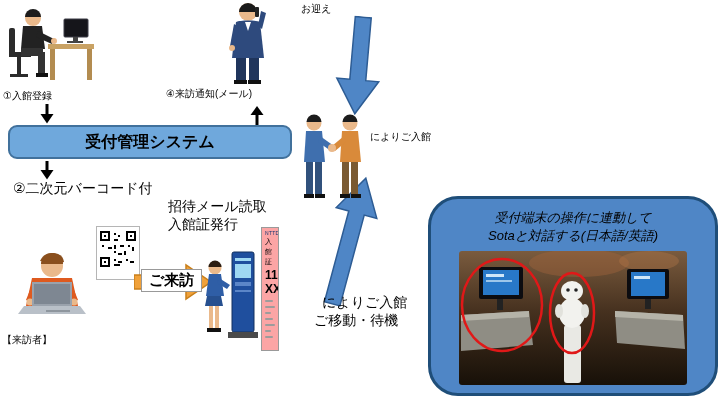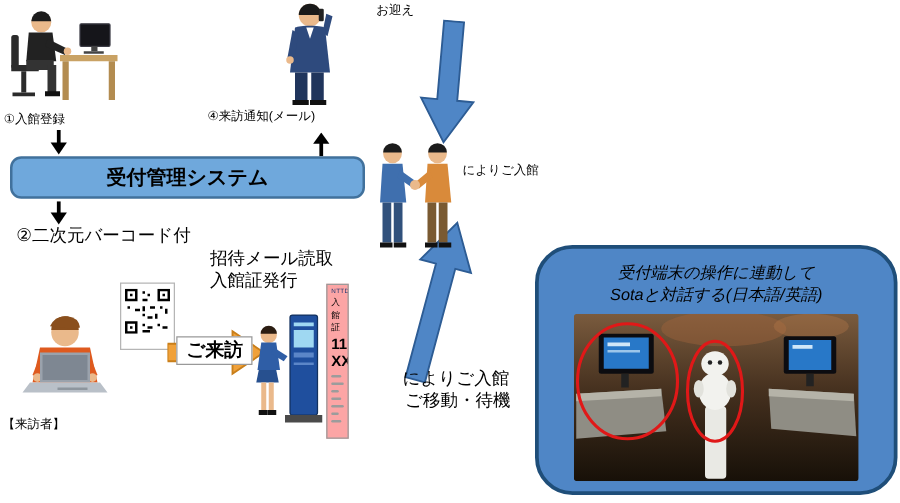--- a/index.html
+++ b/index.html
@@ -206,21 +206,21 @@
     <div class="bar"></div>
     <div class="bar short"></div>
     <div class="bar mid"></div>
   </div>
 
   <svg class="abs" style="left:326px;top:174px;transform:rotate(15deg)" width="46" height="134" viewBox="0 0 46 134">
     <polygon points="23,2 44,38 31,38 31,132 15,132 15,38 2,38" fill="#4f86c6" stroke="#2d5c94" stroke-width="1.5"></polygon>
   </svg>
 
   <div class="label" style="left:322px;top:294px">によりご入館</div>
-  <div class="label" style="left:324px;top:312px">ご移動・待機</div>
+  <div class="label" style="left:314px;top:312px">ご移動・待機</div>
 
   <svg class="abs" style="left:296px;top:110px" width="72" height="92" viewBox="0 0 72 92">
     <circle cx="18" cy="13" r="7.5" fill="#eab98b"></circle>
     <path d="M10.5,12 a7.5,7.5 0 0 1 15,0 Z" fill="#1c1c1c"></path>
     <path d="M10,21 h16 l3,31 H8 Z" fill="#3f6fae"></path>
     <path d="M24,26 L38,36 L35,41 L22,32 Z" fill="#3f6fae"></path>
     <rect x="10" y="52" width="7" height="32" fill="#31517c"></rect>
     <rect x="19" y="52" width="7" height="32" fill="#31517c"></rect>
     <rect x="8" y="84" width="10" height="4" fill="#111"></rect>
     <rect x="19" y="84" width="10" height="4" fill="#111"></rect>

